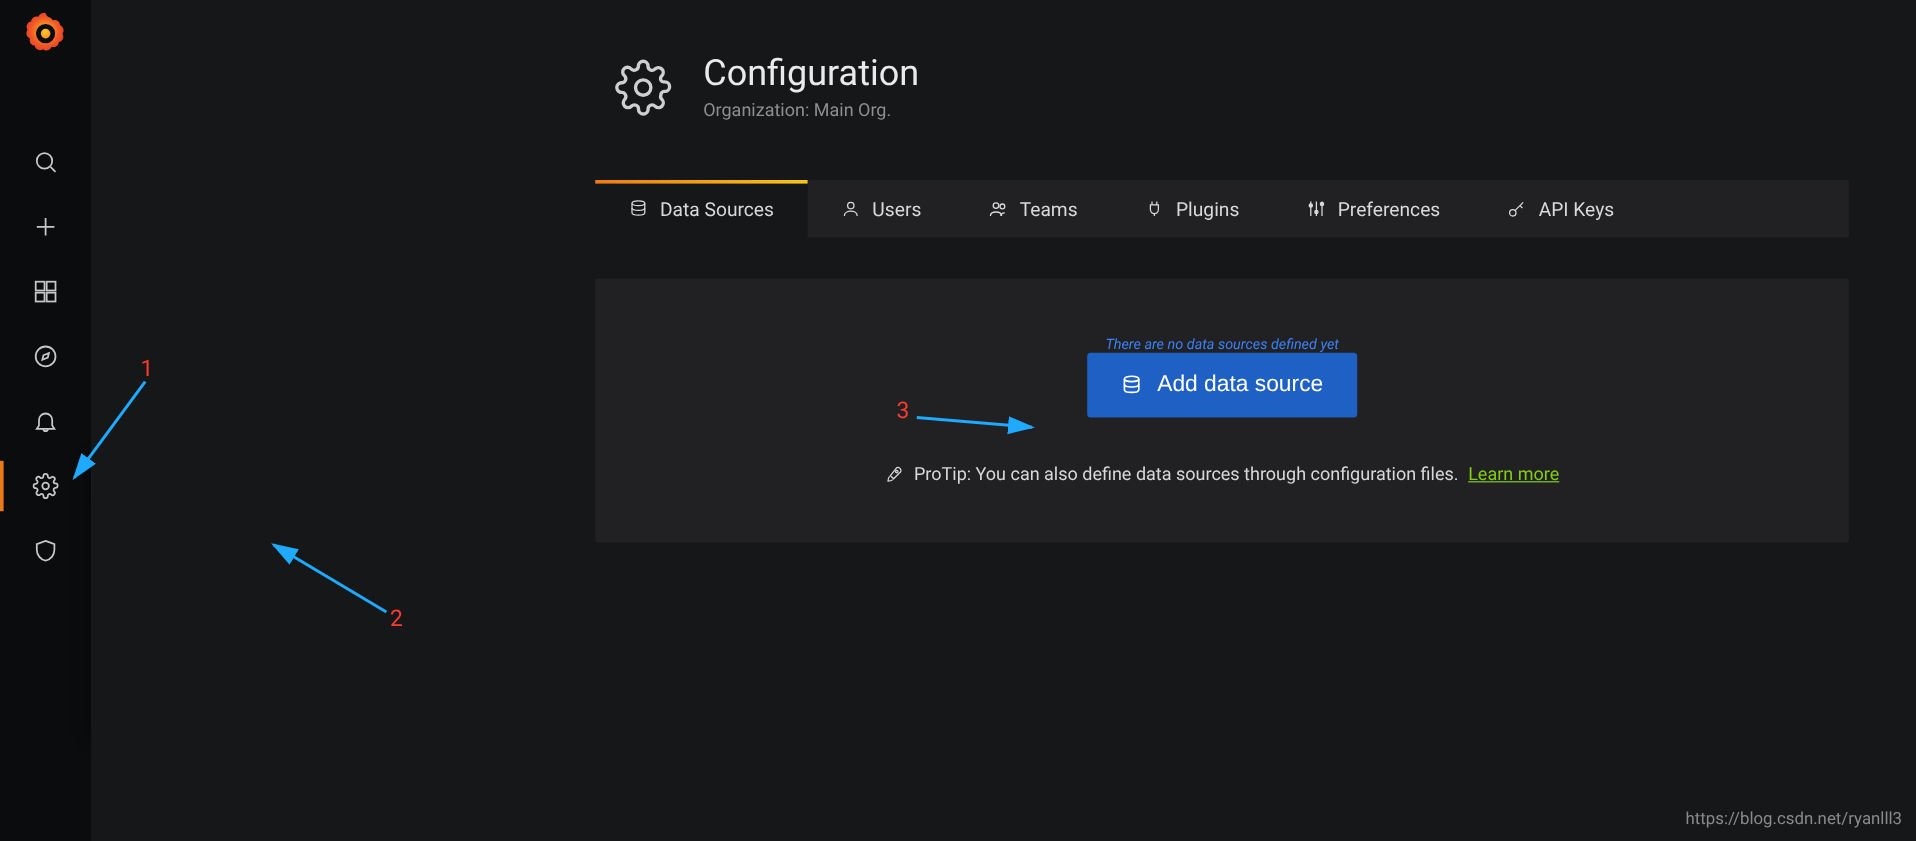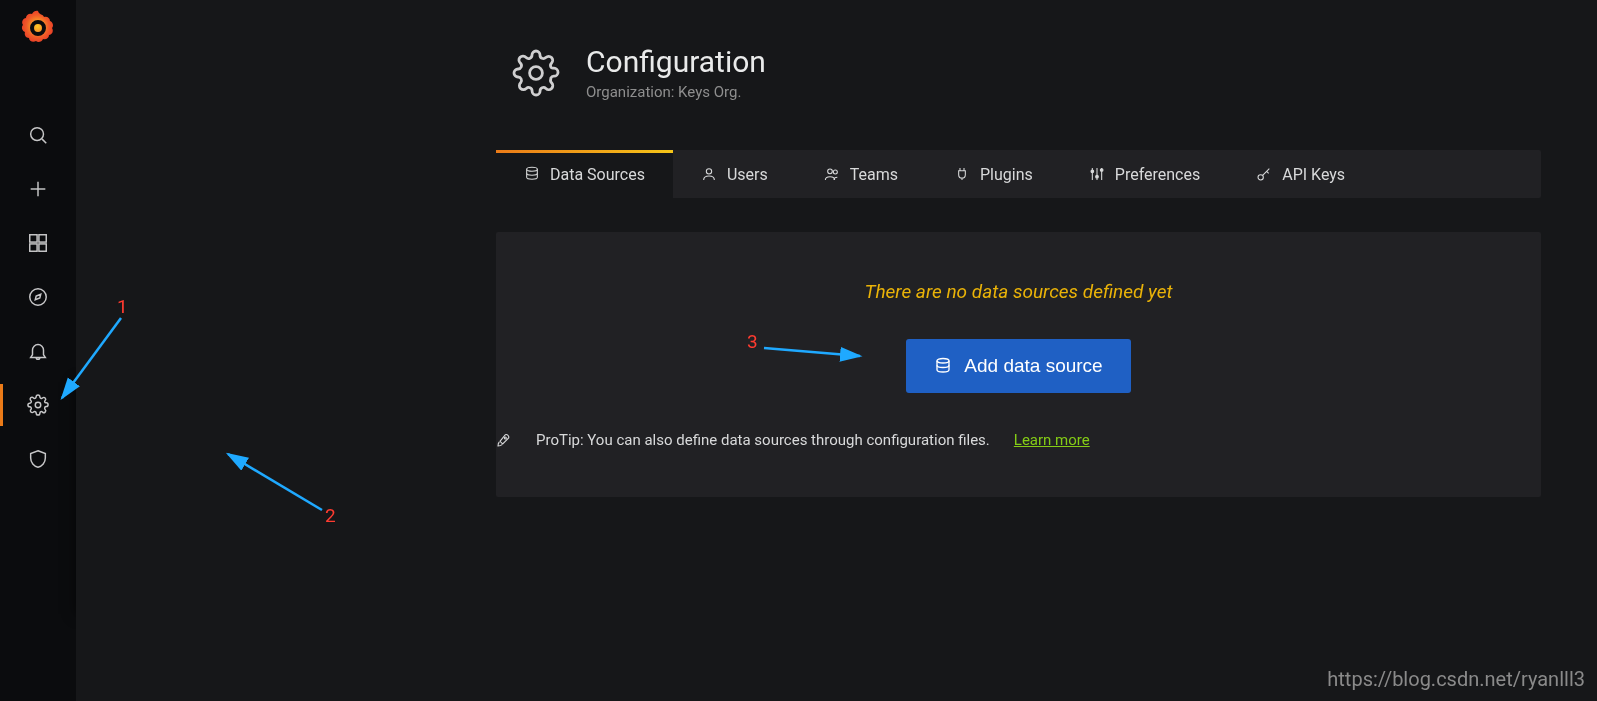--- a/index.html
+++ b/index.html
@@ -119,56 +119,55 @@
   .content-panel {
     position:absolute;
     left:420px; right:56px; top:232px;
     background:#212124;
     padding: 48px 0;
     text-align:center;
     border-radius:2px;
   }
   .empty-text {
     font-style: italic;
-    color:#eab308;
-    font-size:19px;
-    margin-bottom: 36px;
+    color:#3b82f6;
+    font-size:12px;
   }
   .add-btn {
     display:inline-flex;align-items:center;gap:12px;
     background:#1f60c4;
     color:#fff;
     border:none;
     padding: 16px 28px;
     font-size:19px;
     font-weight:400;
     border-radius:3px;
     cursor:pointer;
   }
   .add-btn svg{width:18px;height:18px;stroke:#fff;fill:none;stroke-width:1.8;}
   .protip {
     margin-top: 38px;
     font-size:15px;
     color:#d8d9da;
-    display:flex;justify-content:flex-start;align-items:center;gap:24px;
+    display:flex;justify-content:center;align-items:center;gap:8px;
   }
   .protip svg{width:16px;height:16px;stroke:currentColor;fill:none;stroke-width:1.6;}
   .protip a { color:#84cc16; text-decoration:underline; cursor:pointer;}
   .annotation {
     position:absolute;
     color:#ff3b30;
     font-size:19px;
     pointer-events:none;
     font-weight:400;
   }
   .watermark {
     position:absolute;
     right:12px;bottom:10px;
     color:#8a8a8a;
-    font-size:20px;
+    font-size:14px;
   }
   svg.arrow { position:absolute; pointer-events:none; }
 </style>
 </head>
 <body>
 
 <div class="sidebar">
   <div class="logo">
     <svg viewBox="0 0 40 40">
         <defs>
@@ -282,21 +281,21 @@
 
   <div class="page-header-direct">
     <div class="gear-big">
       <svg viewBox="0 0 24 24">
           <circle cx="12" cy="12" r="3.2"></circle>
           <path d="M19.4 15a1.7 1.7 0 0 0 .34 1.87l.06.06a2 2 0 1 1-2.83 2.83l-.06-.06a1.7 1.7 0 0 0-1.87-.34 1.7 1.7 0 0 0-1 1.56V21a2 2 0 1 1-4 0v-.09a1.7 1.7 0 0 0-1-1.56 1.7 1.7 0 0 0-1.87.34l-.06.06a2 2 0 1 1-2.83-2.83l.06-.06A1.7 1.7 0 0 0 4.6 15a1.7 1.7 0 0 0-1.56-1H3a2 2 0 1 1 0-4h.09A1.7 1.7 0 0 0 4.6 9a1.7 1.7 0 0 0-.34-1.87l-.06-.06A2 2 0 1 1 7 4.24l.06.06A1.7 1.7 0 0 0 9 4.6a1.7 1.7 0 0 0 1-1.56V3a2 2 0 1 1 4 0v.09a1.7 1.7 0 0 0 1 1.56 1.7 1.7 0 0 0 1.87-.34l.06-.06a2 2 0 1 1 2.83 2.83l-.06.06A1.7 1.7 0 0 0 19.4 9c.14.33.52.6 1 .6H21a2 2 0 1 1 0 4h-.09a1.7 1.7 0 0 0-1.51 1z"></path>
         </svg>
     </div>
     <div class="page-title-block">
       <h1>Configuration</h1>
-      <div class="subtitle">Organization: Keys Org.</div>
+      <div class="subtitle">Organization: Main Org.</div>
     </div>
   </div>
 
   <div class="tabs-bar">
     <div class="tab active">
         <svg viewBox="0 0 24 24">
           <ellipse cx="12" cy="5" rx="8" ry="3"></ellipse>
           <path d="M4 5v6c0 1.7 3.6 3 8 3s8-1.3 8-3V5"></path>
           <path d="M4 11v6c0 1.7 3.6 3 8 3s8-1.3 8-3v-6"></path>
         </svg>

